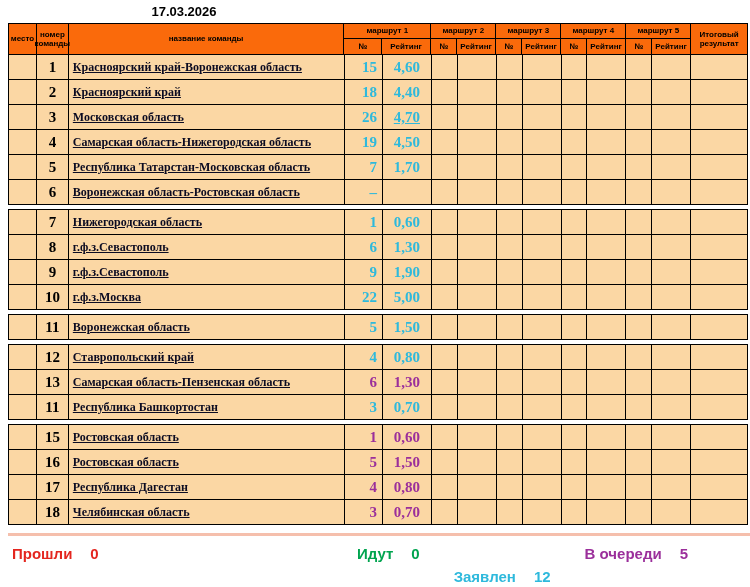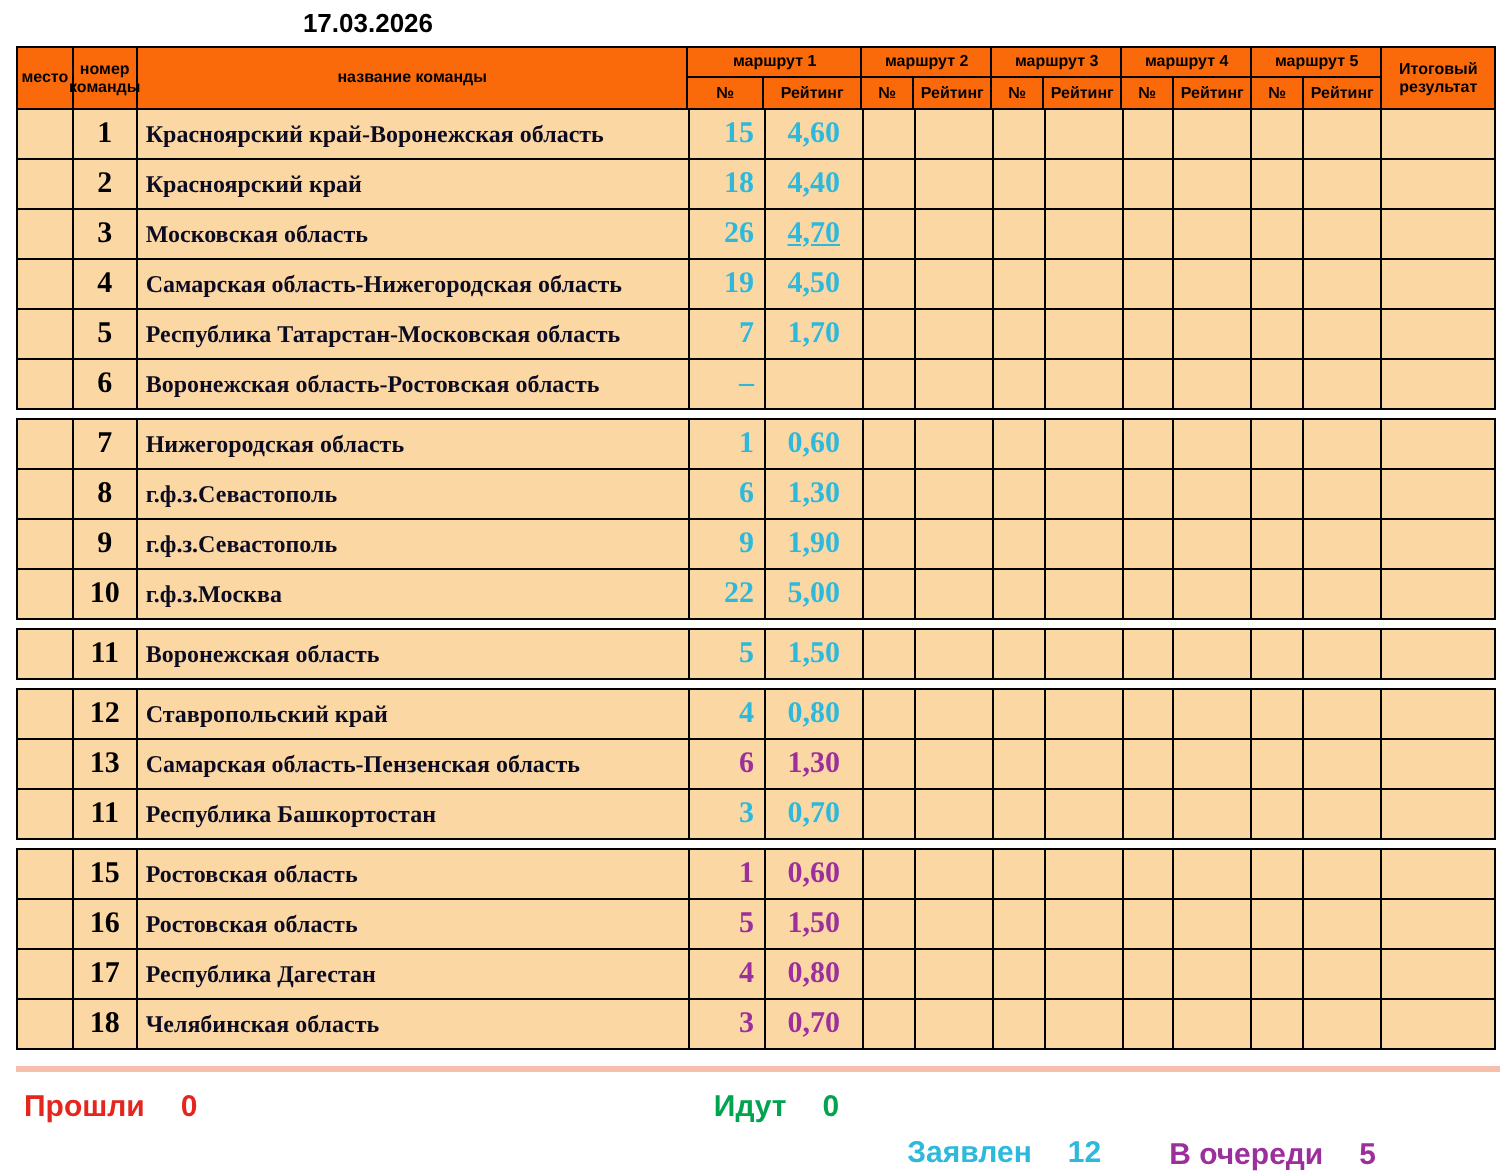--- a/index.html
+++ b/index.html
@@ -39,21 +39,21 @@
   .t-row {
     display:flex; background:#FBD7A4; border:1px solid #000;
     height:26px; margin-top:-1px;
   }
   .t-row.gap-before { margin-top:4px; }
   .cell { border-right:1px solid #000; height:100%; display:flex; align-items:center; justify-content:center; overflow:hidden; }
   .cell:last-child { border-right:none; }
   .num-cell  { font-family:"Liberation Serif", serif; font-weight:bold; font-size:15px; }
   .name-cell { justify-content:flex-start; padding-left:4px;
                font-family:"Liberation Serif", serif; font-weight:bold; font-size:12px;
-               color:#0B0B22; white-space:nowrap; }
+               color:#0B0B22; white-space:nowrap;text-decoration:underline; }
   .val-no    { justify-content:flex-end; padding-right:5px;
                font-family:"Liberation Serif", serif; font-weight:bold; font-size:15px; }
   .val-r     { font-family:"Liberation Serif", serif; font-weight:bold; font-size:15px; }
 
   
   .divider { width:750px; height:3px; margin-top:8px; background:#F5BFAC; }
   .stats { display:flex; align-items:baseline; padding:9px 62px 0 4px; font-size:15px; font-weight:bold; }
   .stat { white-space:nowrap; }
   .stat .stat-value { margin-left:18px; }
   .stat-spacer { flex:1; }
@@ -405,17 +405,17 @@
   </div>
 
   <div class="divider"></div>
 
   <div class="stats">
     <div class="stat" id="stat-0" style="color: rgb(228, 38, 31); text-align: right;"><span class="stat-label">Прошли</span><span class="stat-value">0</span></div>
     <div class="stat-spacer"></div>
     <div class="stats-right" id="stats-right">
         <div class="stat" style="color: rgb(0, 164, 79);"><span class="stat-label">Идут</span><span class="stat-value">0</span></div>
         <div class="stat" style="color: rgb(46, 185, 220); margin-top: 23px;"><span class="stat-label">Заявлен</span><span class="stat-value">12</span></div>
-        <div class="stat" style="color: rgb(155, 47, 155); margin-top: 24px;"><span class="stat-label">В очереди</span><span class="stat-value">5</span></div>
+        <div class="stat" style="color: rgb(155, 47, 155);"><span class="stat-label">В очереди</span><span class="stat-value">5</span></div>
       </div>
   </div>
 
 </div>
 
 </body></html>

